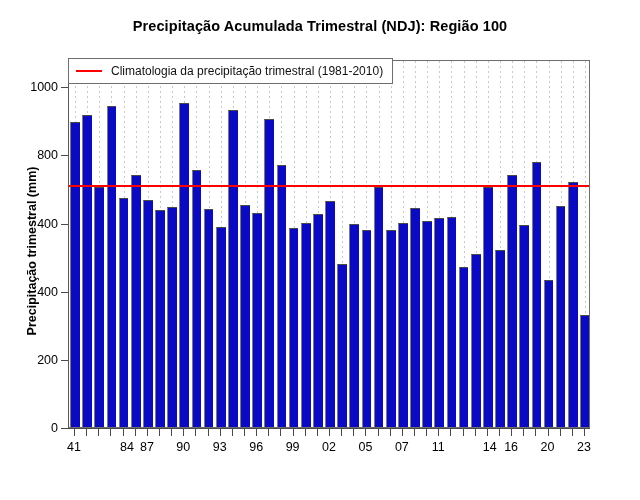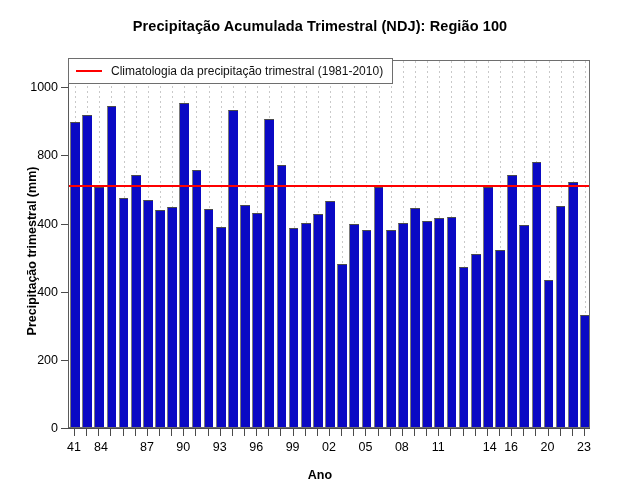--- a/index.html
+++ b/index.html
@@ -184,21 +184,21 @@
   </div>
 
   <div class="y-axis-line"></div>
   <div class="x-axis-line"></div>
   <div id="xaxis-wrap">
       <div class="xtick" style="left: 74.0698px;"></div>
       <div class="xlabel" style="left: 74.0698px;">41</div>
       <div class="xtick" style="left: 86.2093px;"></div>
       <div class="xtick" style="left: 98.3488px;"></div>
       <div class="xtick" style="left: 110.488px;"></div>
-      <div class="xlabel" style="left: 101px;">84</div>
+      <div class="xlabel" style="left: 127px;">84</div>
       <div class="xtick" style="left: 122.628px;"></div>
       <div class="xtick" style="left: 134.767px;"></div>
       <div class="xtick" style="left: 146.907px;"></div>
       <div class="xlabel" style="left: 146.907px;">87</div>
       <div class="xtick" style="left: 159.047px;"></div>
       <div class="xtick" style="left: 171.186px;"></div>
       <div class="xtick" style="left: 183.326px;"></div>
       <div class="xlabel" style="left: 183.326px;">90</div>
       <div class="xtick" style="left: 195.465px;"></div>
       <div class="xtick" style="left: 207.605px;"></div>
@@ -216,21 +216,21 @@
       <div class="xtick" style="left: 316.86px;"></div>
       <div class="xtick" style="left: 329px;"></div>
       <div class="xlabel" style="left: 329px;">02</div>
       <div class="xtick" style="left: 341.14px;"></div>
       <div class="xtick" style="left: 353.279px;"></div>
       <div class="xtick" style="left: 365.419px;"></div>
       <div class="xlabel" style="left: 365.419px;">05</div>
       <div class="xtick" style="left: 377.558px;"></div>
       <div class="xtick" style="left: 389.698px;"></div>
       <div class="xtick" style="left: 401.837px;"></div>
-      <div class="xlabel" style="left: 401.837px;">08</div>
+      <div class="xlabel" style="left: 401.837px;">07</div>
       <div class="xtick" style="left: 413.977px;"></div>
       <div class="xtick" style="left: 426.116px;"></div>
       <div class="xtick" style="left: 438.256px;"></div>
       <div class="xlabel" style="left: 438.256px;">11</div>
       <div class="xtick" style="left: 450.395px;"></div>
       <div class="xtick" style="left: 462.535px;"></div>
       <div class="xtick" style="left: 474.674px;"></div>
       <div class="xlabel" style="left: 474.674px; margin-left: 15px;">14</div>
       <div class="xtick" style="left: 486.814px;"></div>
       <div class="xtick" style="left: 498.953px;"></div>
@@ -238,21 +238,20 @@
       <div class="xlabel" style="left: 511.093px;">16</div>
       <div class="xtick" style="left: 523.233px;"></div>
       <div class="xtick" style="left: 535.372px;"></div>
       <div class="xtick" style="left: 547.512px;"></div>
       <div class="xlabel" style="left: 547.512px;">20</div>
       <div class="xtick" style="left: 559.651px;"></div>
       <div class="xtick" style="left: 571.791px;"></div>
       <div class="xtick" style="left: 583.93px;"></div>
       <div class="xlabel" style="left: 583.93px;">23</div>
     </div>
-  <div class="x-title">Ano</div>
 
   <div class="legend-box">
     <span class="legend-swatch"></span>
     <span class="legend-text">Climatologia da precipitação trimestral (1981-2010)</span>
   </div>
 
 
 <div class="ytick" style="top: 428px;"></div>
     <div class="ytick" style="top: 359.852px;"></div>
     <div class="ytick" style="top: 291.704px;"></div>

